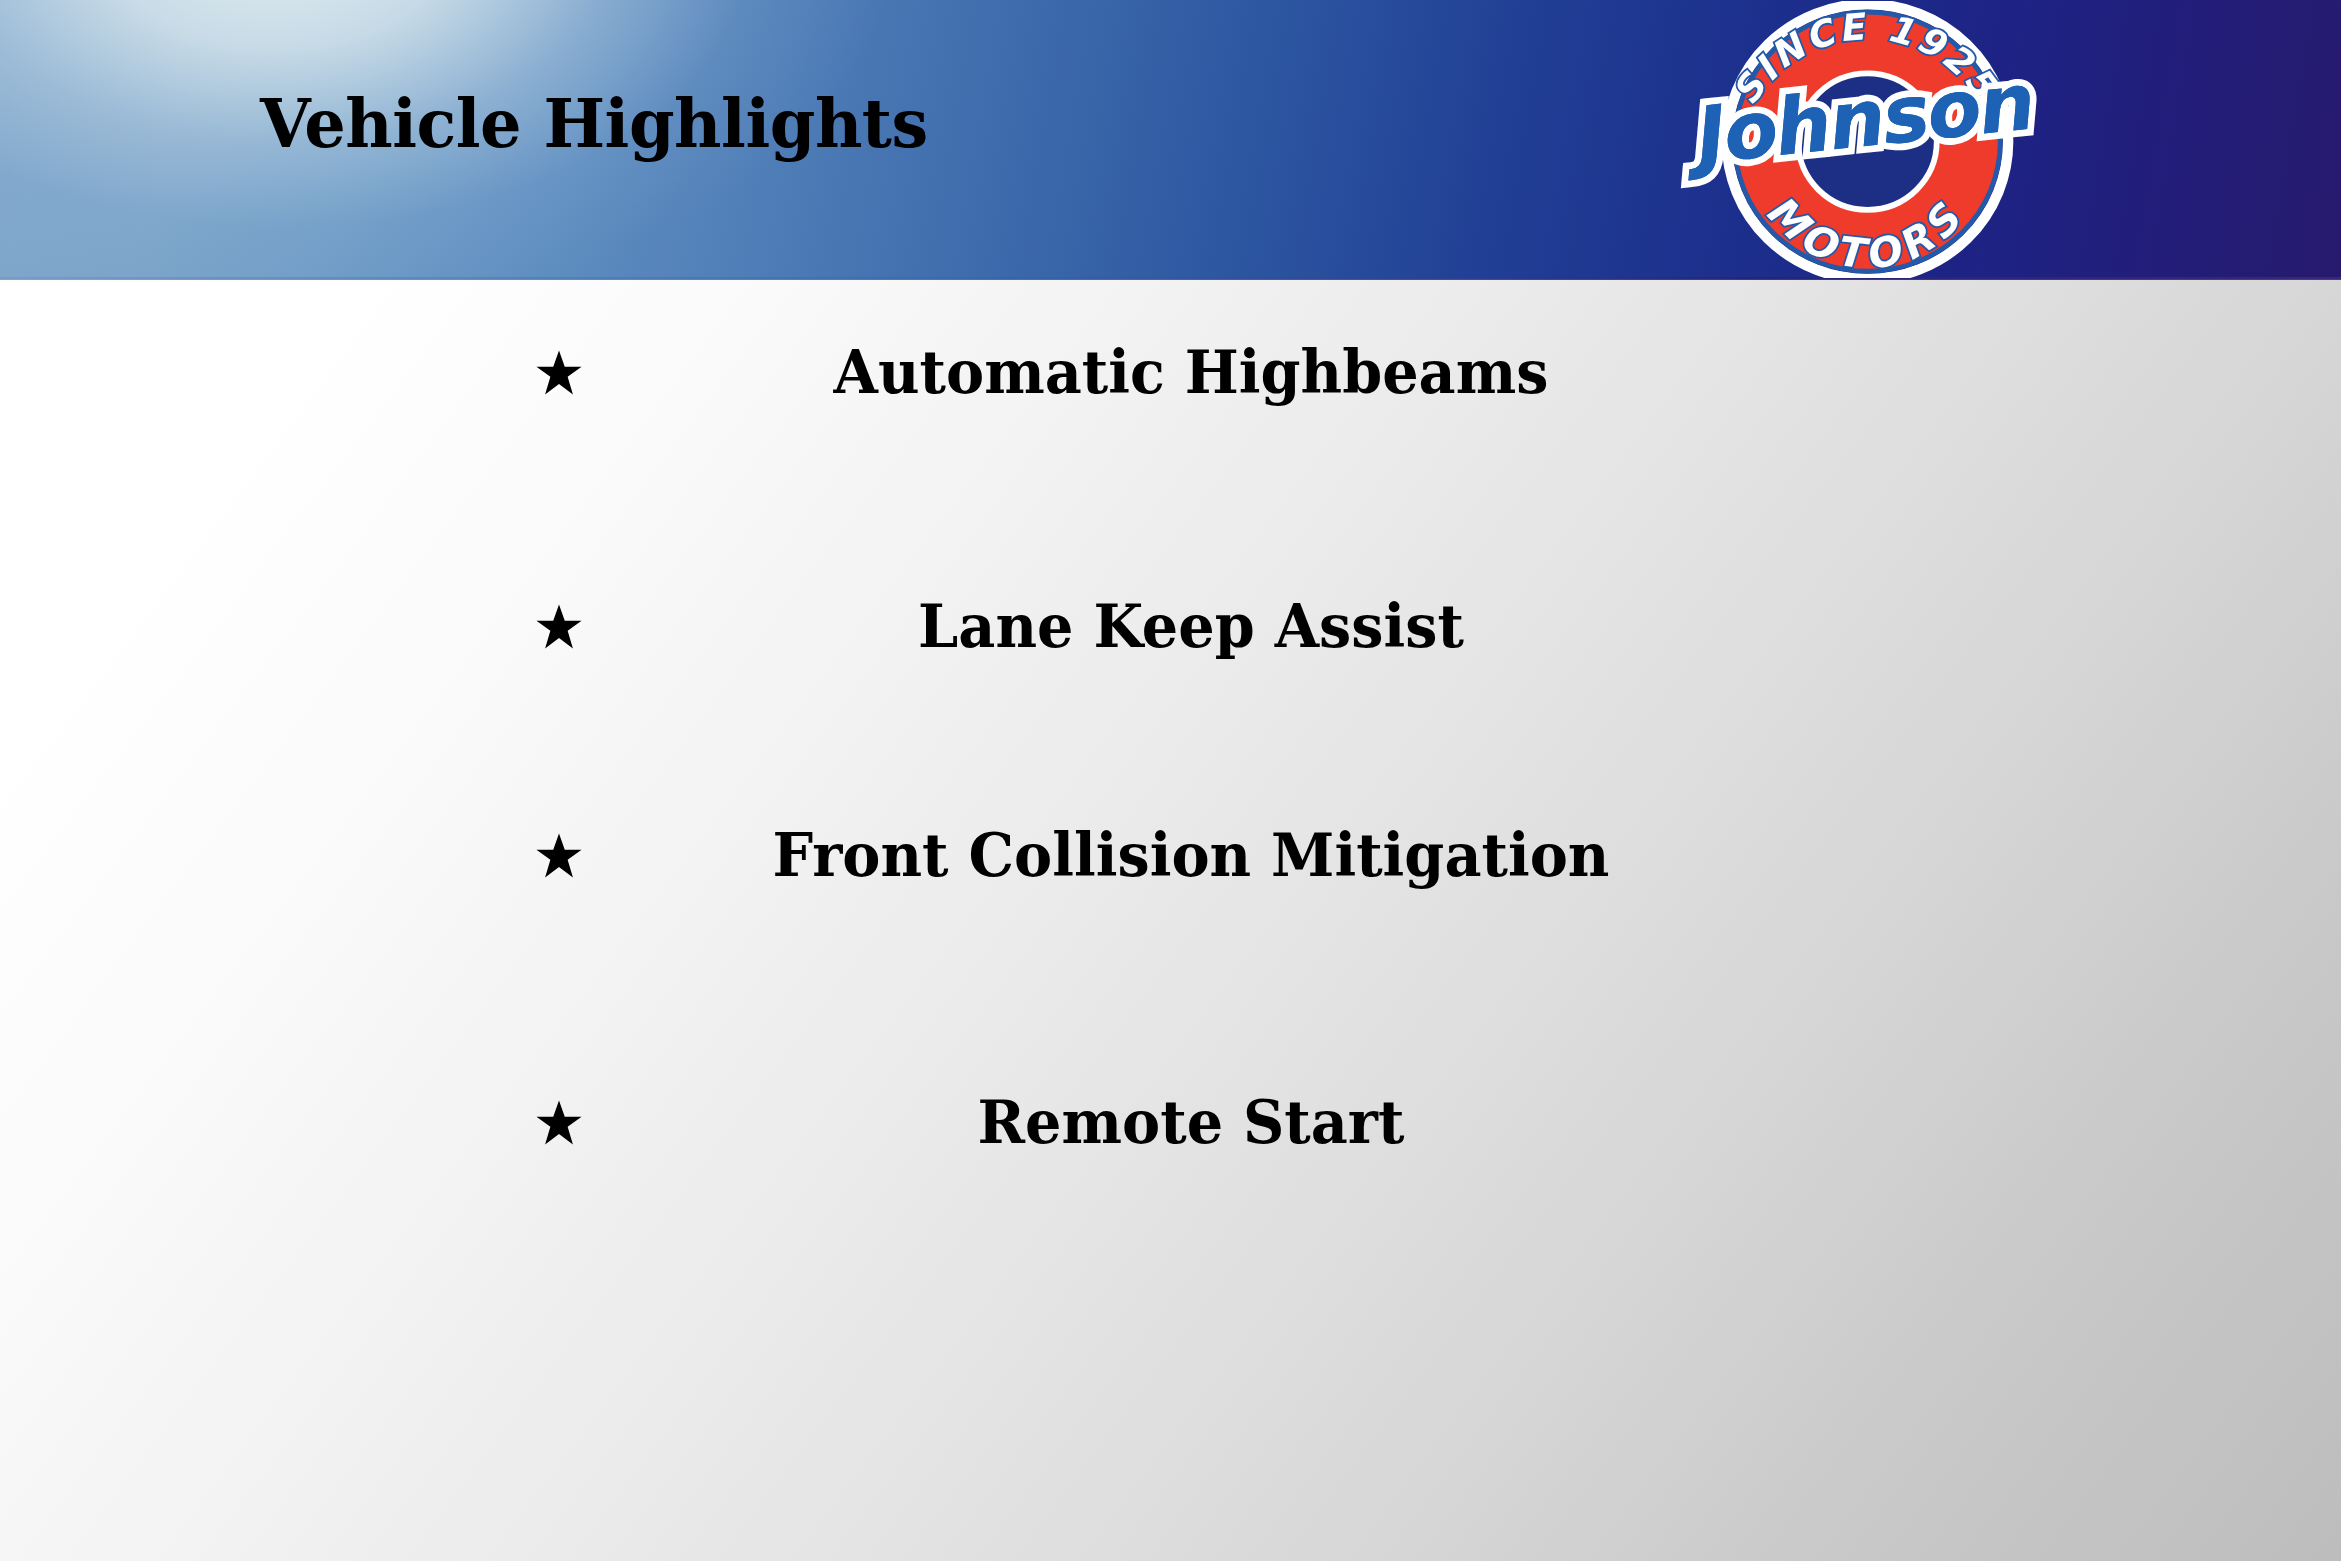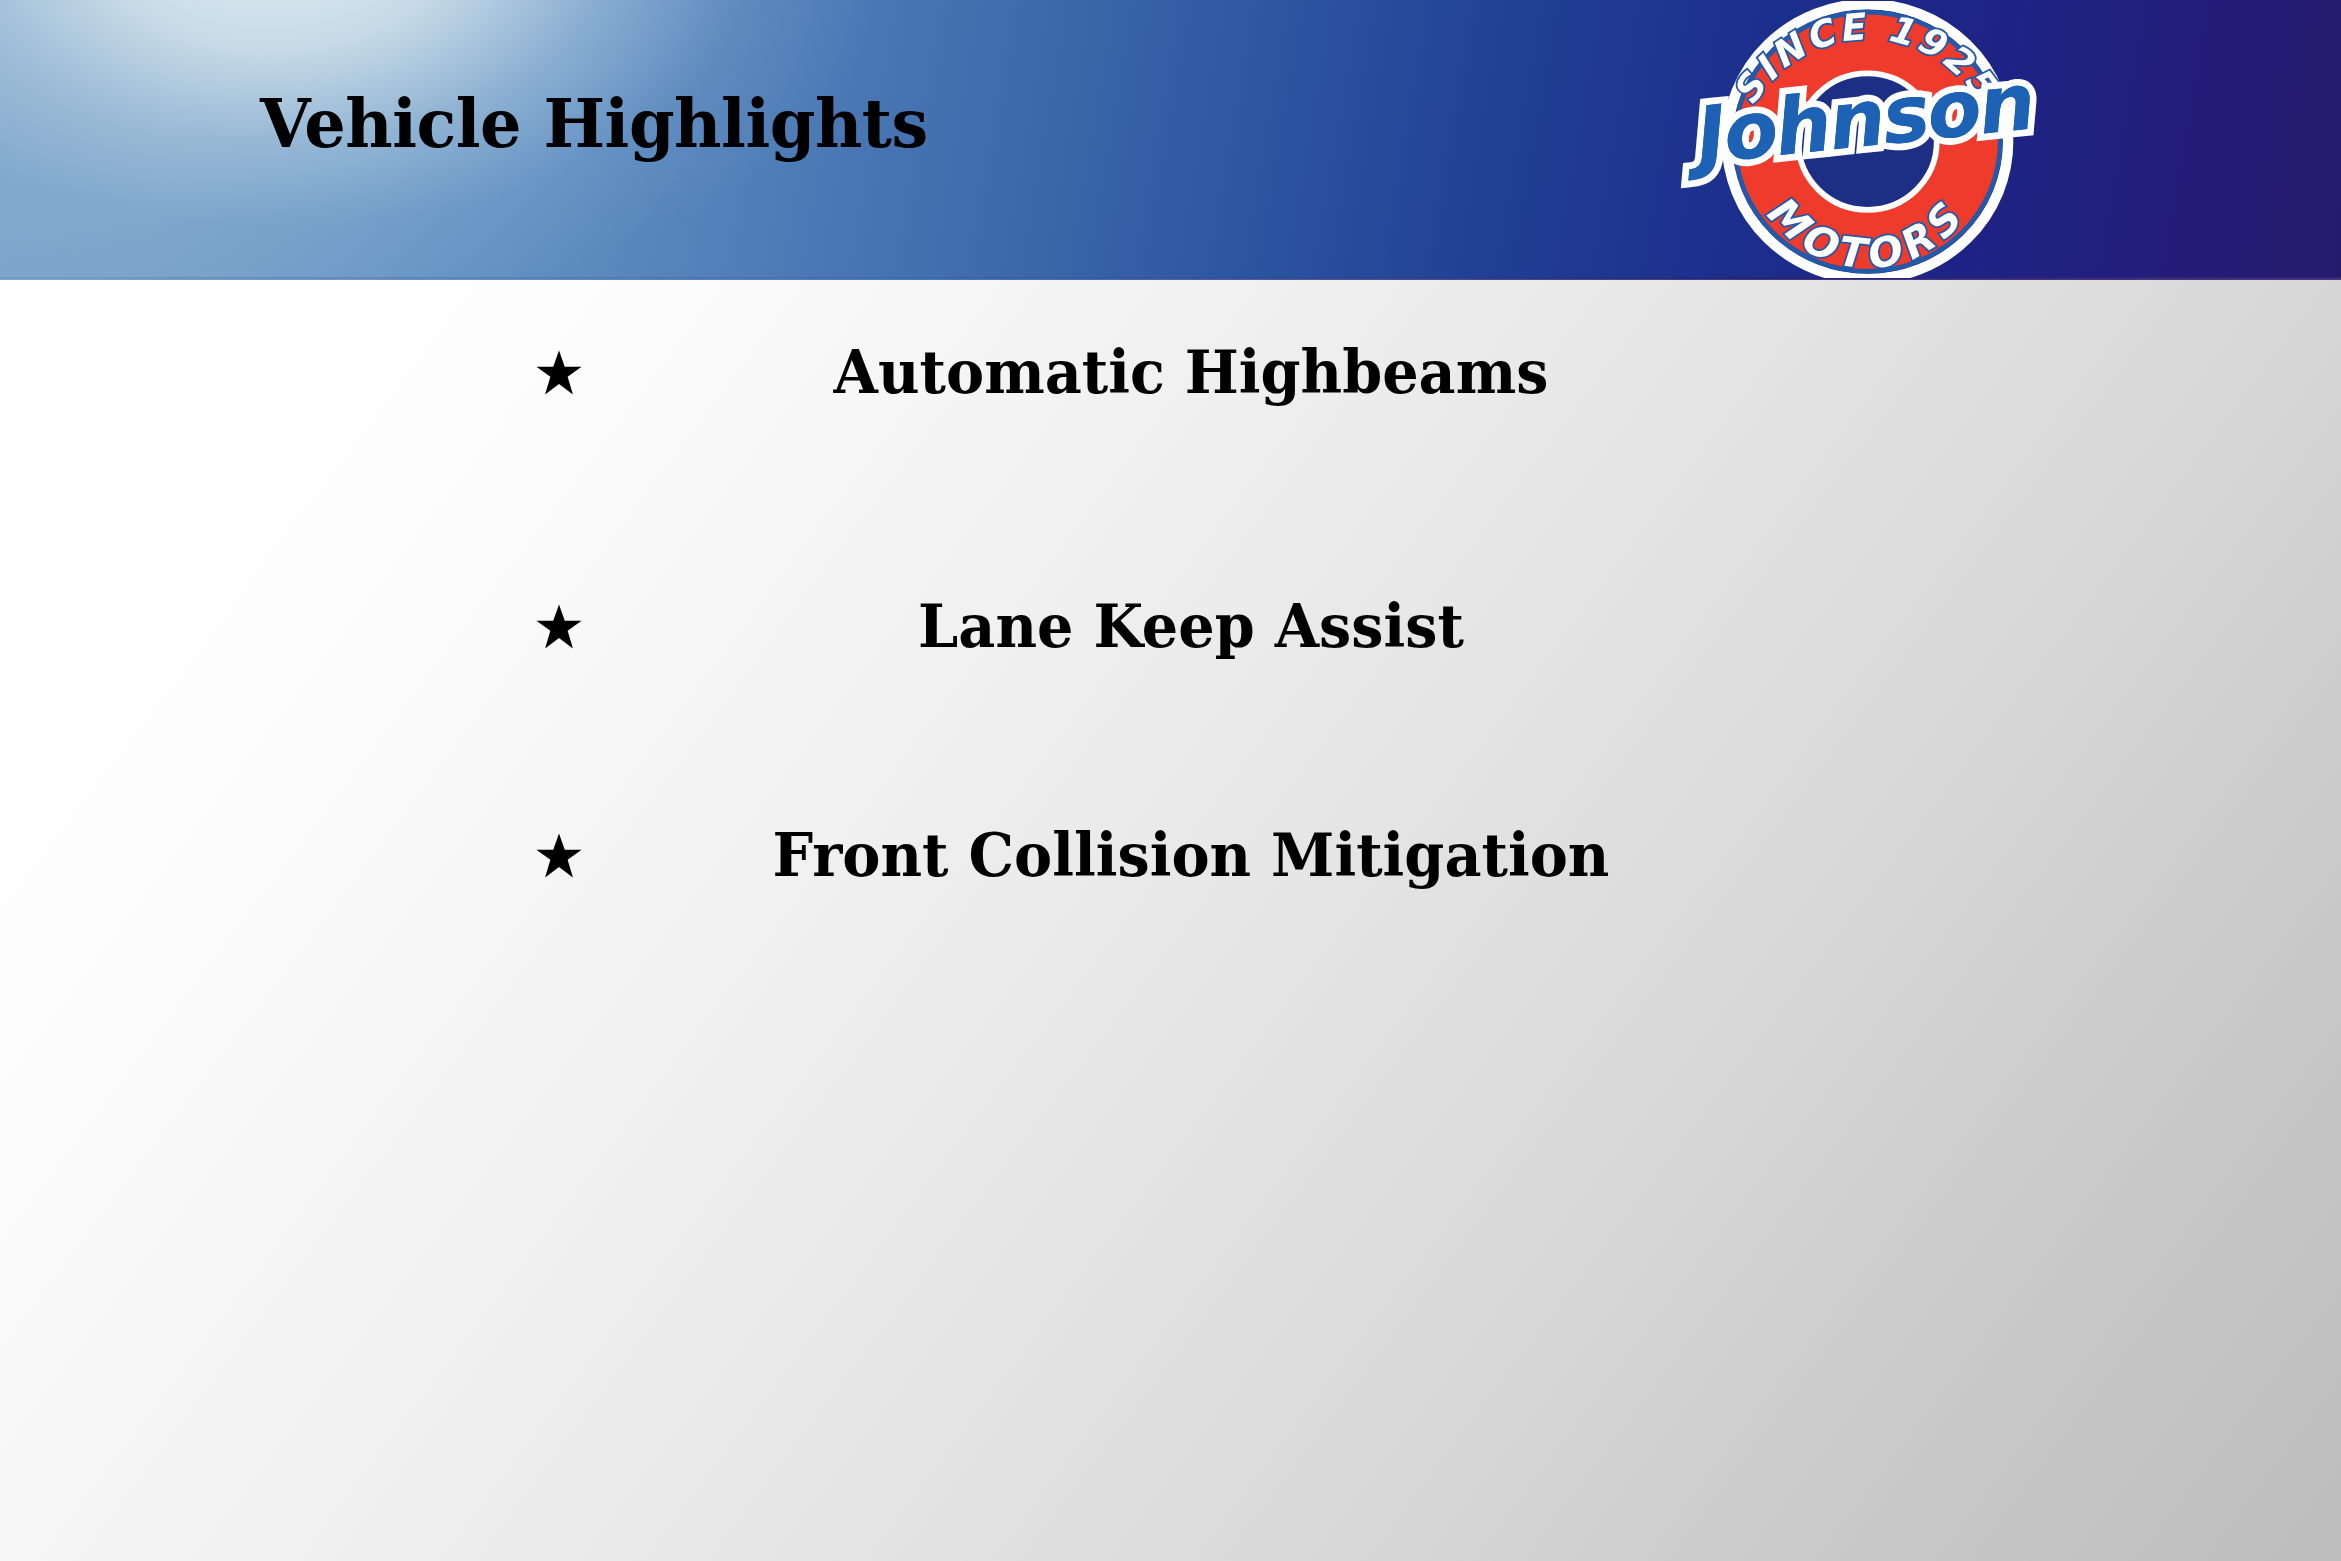--- a/index.html
+++ b/index.html
@@ -217,17 +217,25 @@
 
     <div class="bullet-row" style="top:535px">
       <span class="bullet-star">
         <svg viewBox="0 0 100 100" xmlns="http://www.w3.org/2000/svg">
           <polygon points="50,3 62,37 97,37 68,58 79,95 50,73 21,95 32,58 3,37 38,37" fill="#000000"></polygon>
         </svg>
       </span>
       <span class="bullet-label">Front Collision Mitigation</span>
     </div>
 
+    <div class="bullet-row" style="top:802px">
+      <span class="bullet-star">
+        <svg viewBox="0 0 100 100" xmlns="http://www.w3.org/2000/svg">
+          <polygon points="50,3 62,37 97,37 68,58 79,95 50,73 21,95 32,58 3,37 38,37" fill="#000000"></polygon>
+        </svg>
+      </span>
+      <span class="bullet-label">Remote Start</span>
+    </div>
 
 
   </div>
 </div>
 
 
 </body></html>

